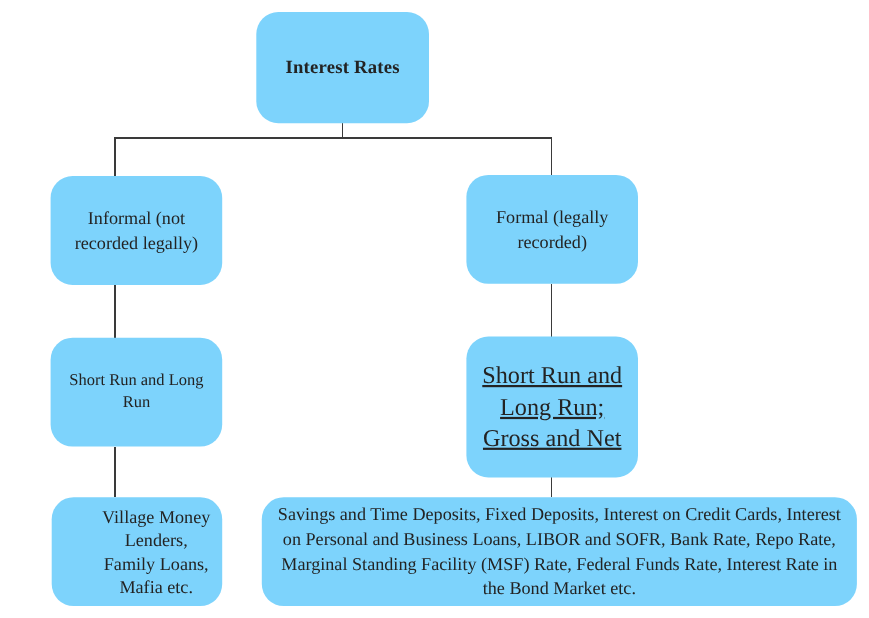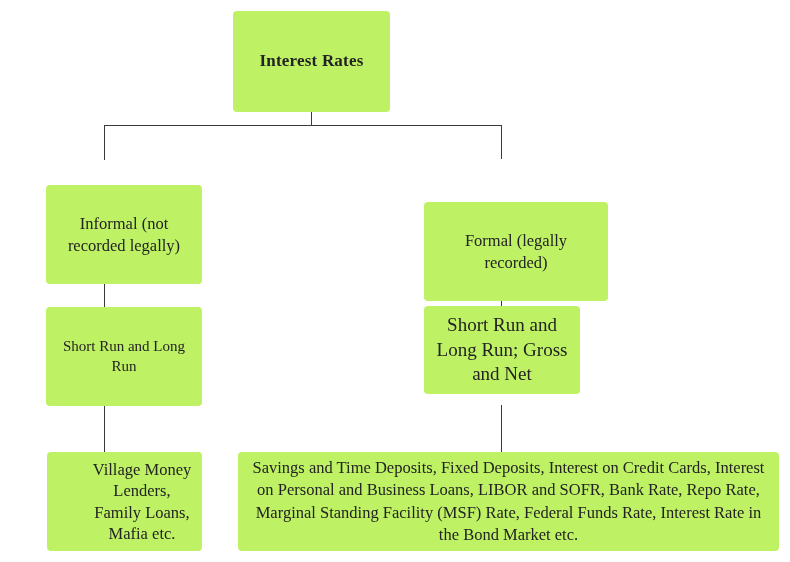--- a/index.html
+++ b/index.html
@@ -30,22 +30,22 @@
     width: 790px;
     height: 562px;
     z-index: 1;
   }
 
   
   .node-box {
     position: absolute;
     z-index: 2;
     box-sizing: border-box;
-    background: #bef264;
-    border-radius: 4px;
+    background: #7dd3fc;
+    border-radius: 20px;
     display: flex;
     align-items: center;
     justify-content: center;
     text-align: center;
     color: #232323;
     line-height: 1.30;
     padding: 4px 8px;
   }
 
   .node-label {
@@ -65,45 +65,44 @@
     letter-spacing: 0.2px;
   }
 
   
   #node-informal {
     left: 46px;
     top: 160px;
     width: 156px;
     height: 99px;
     font-size: 16.5px;
-    margin-top: 25px;
   }
   #node-formal {
     left: 424px;
     top: 159px;
-    width: 184px;
+    width: 156px;
     height: 99px;
     font-size: 16.5px;
-    margin-top: 43px;
   }
 
   
   #node-informal-term {
     left: 46px;
     top: 307px;
     width: 156px;
     height: 99px;
     font-size: 15px;
   }
   #node-formal-term {
     left: 424px;
     top: 306px;
     width: 156px;
-    height: 88px;
-    font-size: 19px;
+    height: 128px;
+    font-size: 22px;
+    text-decoration: underline;
   }
 
   
   #node-informal-examples {
     left: 47px;
     top: 452px;
     width: 155px;
     height: 99px;
     font-size: 16.5px;
     padding-left: 43px;

